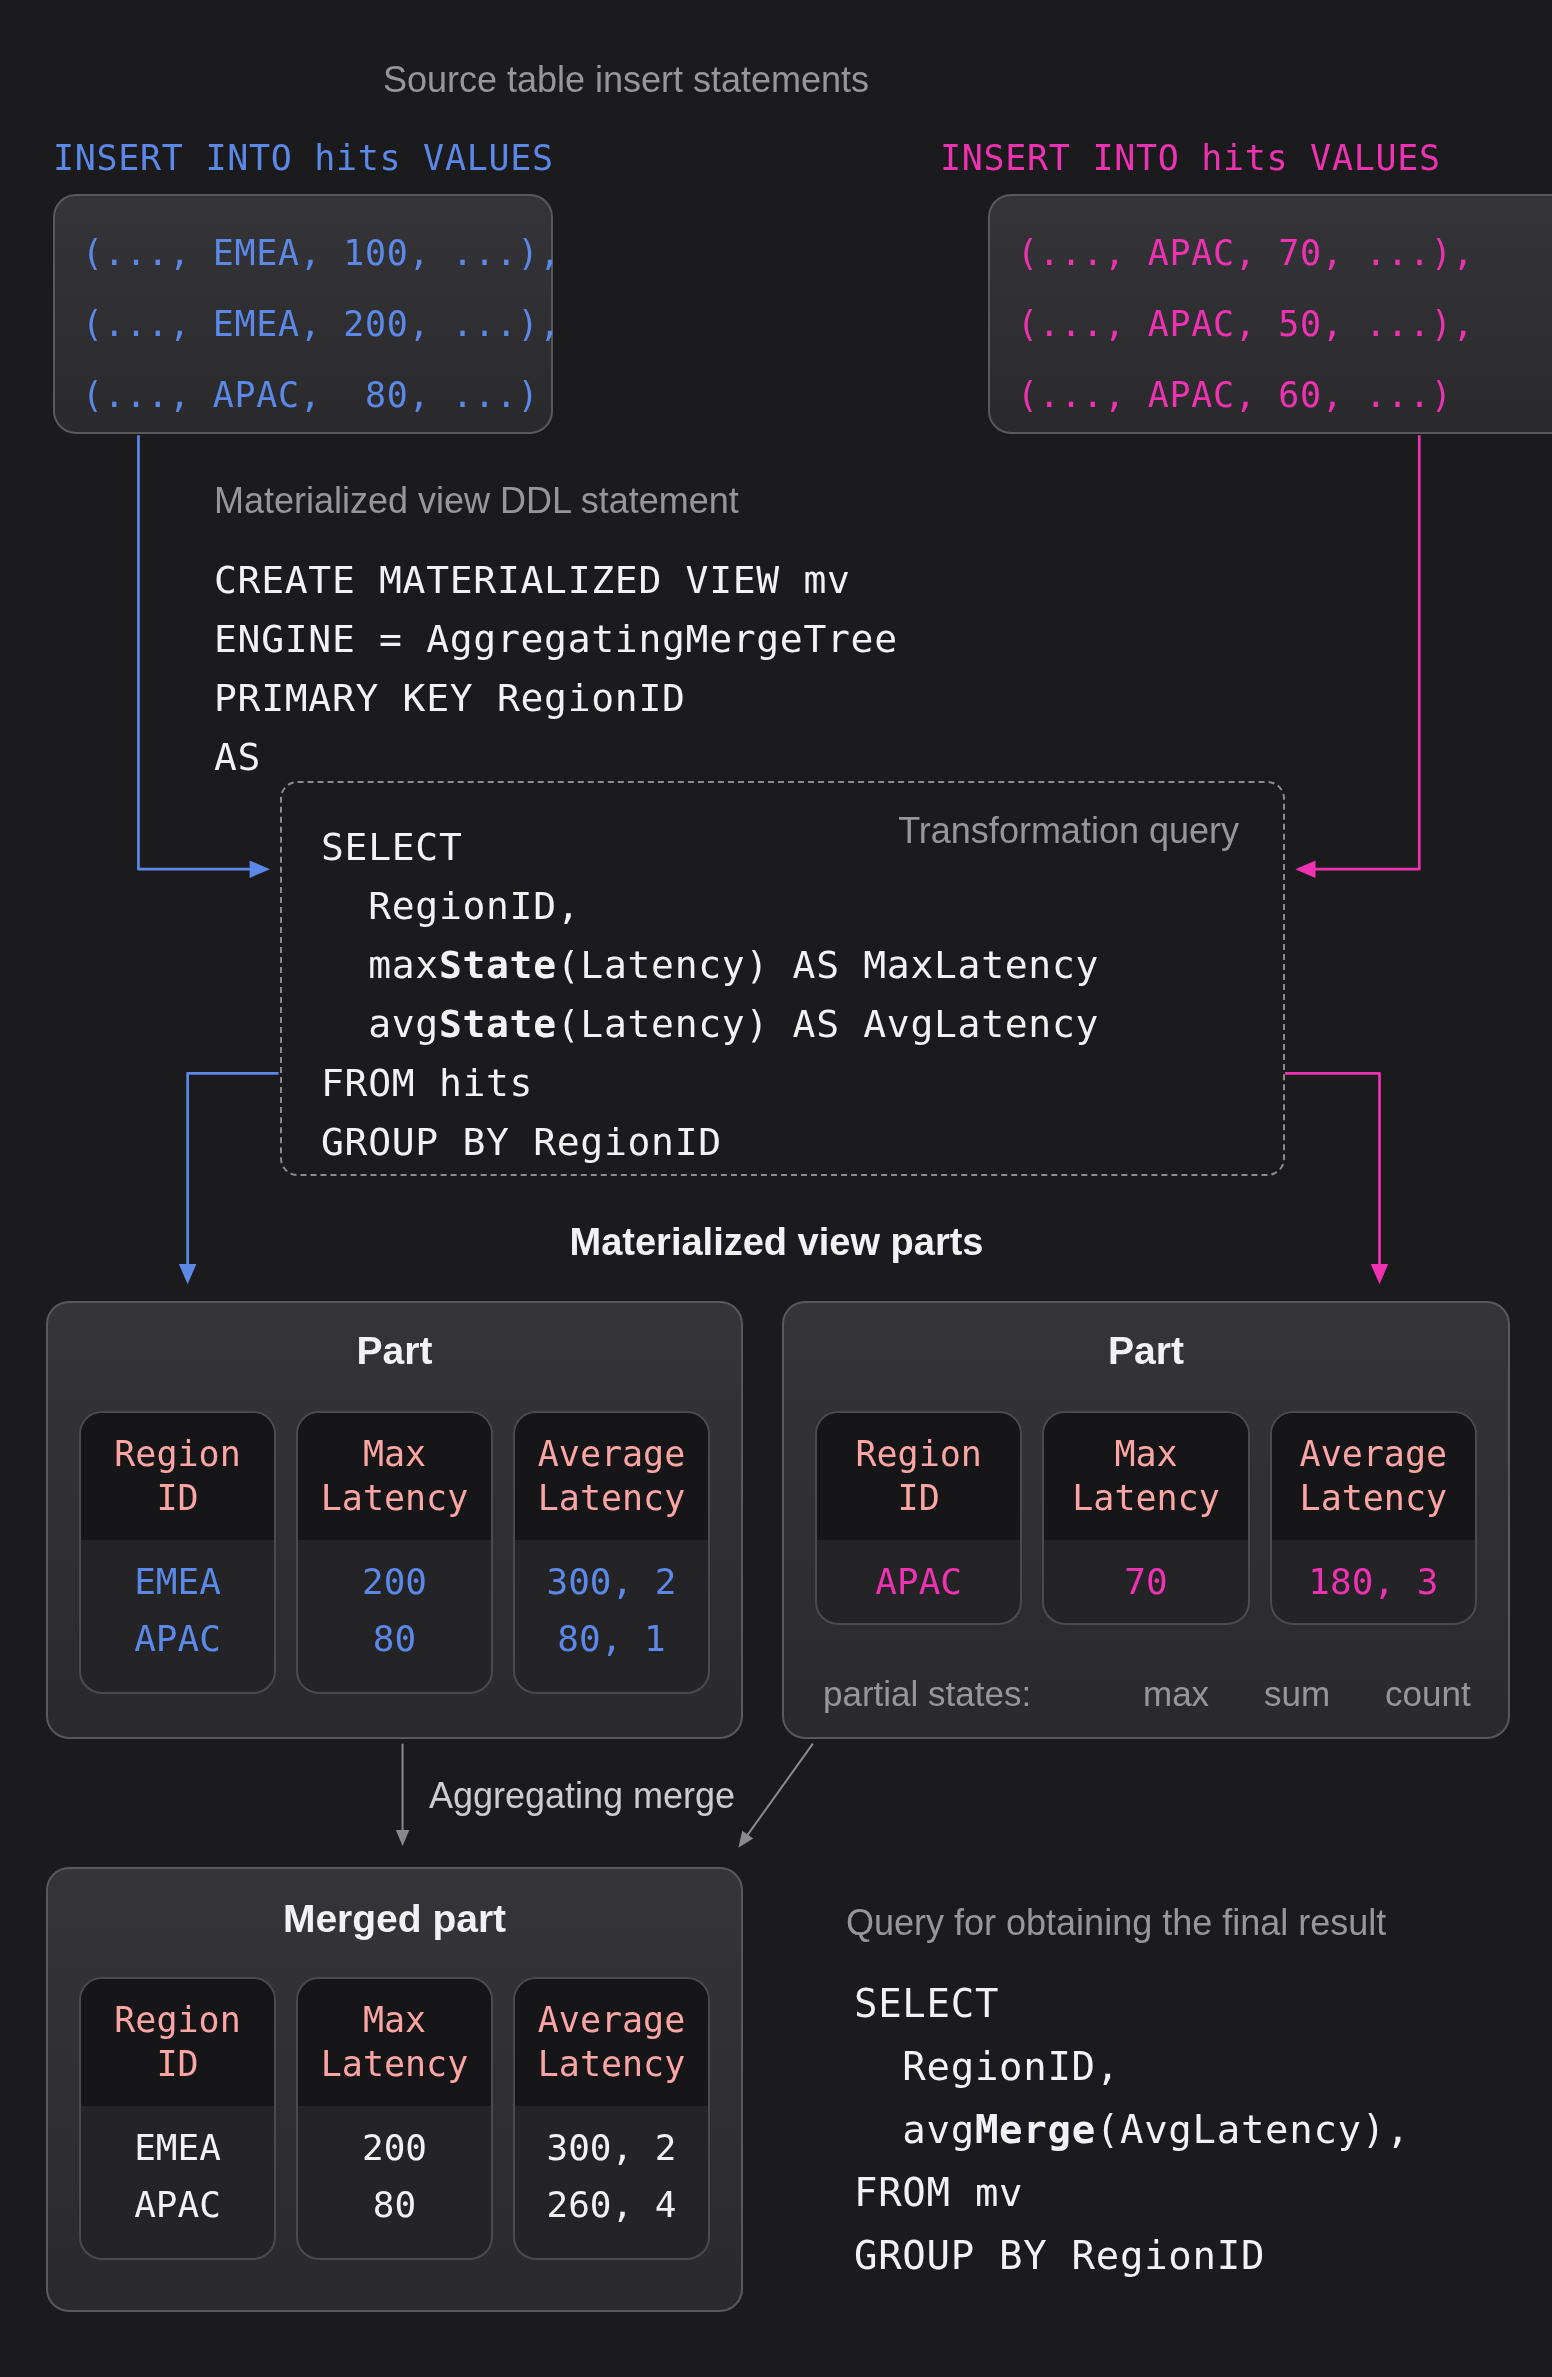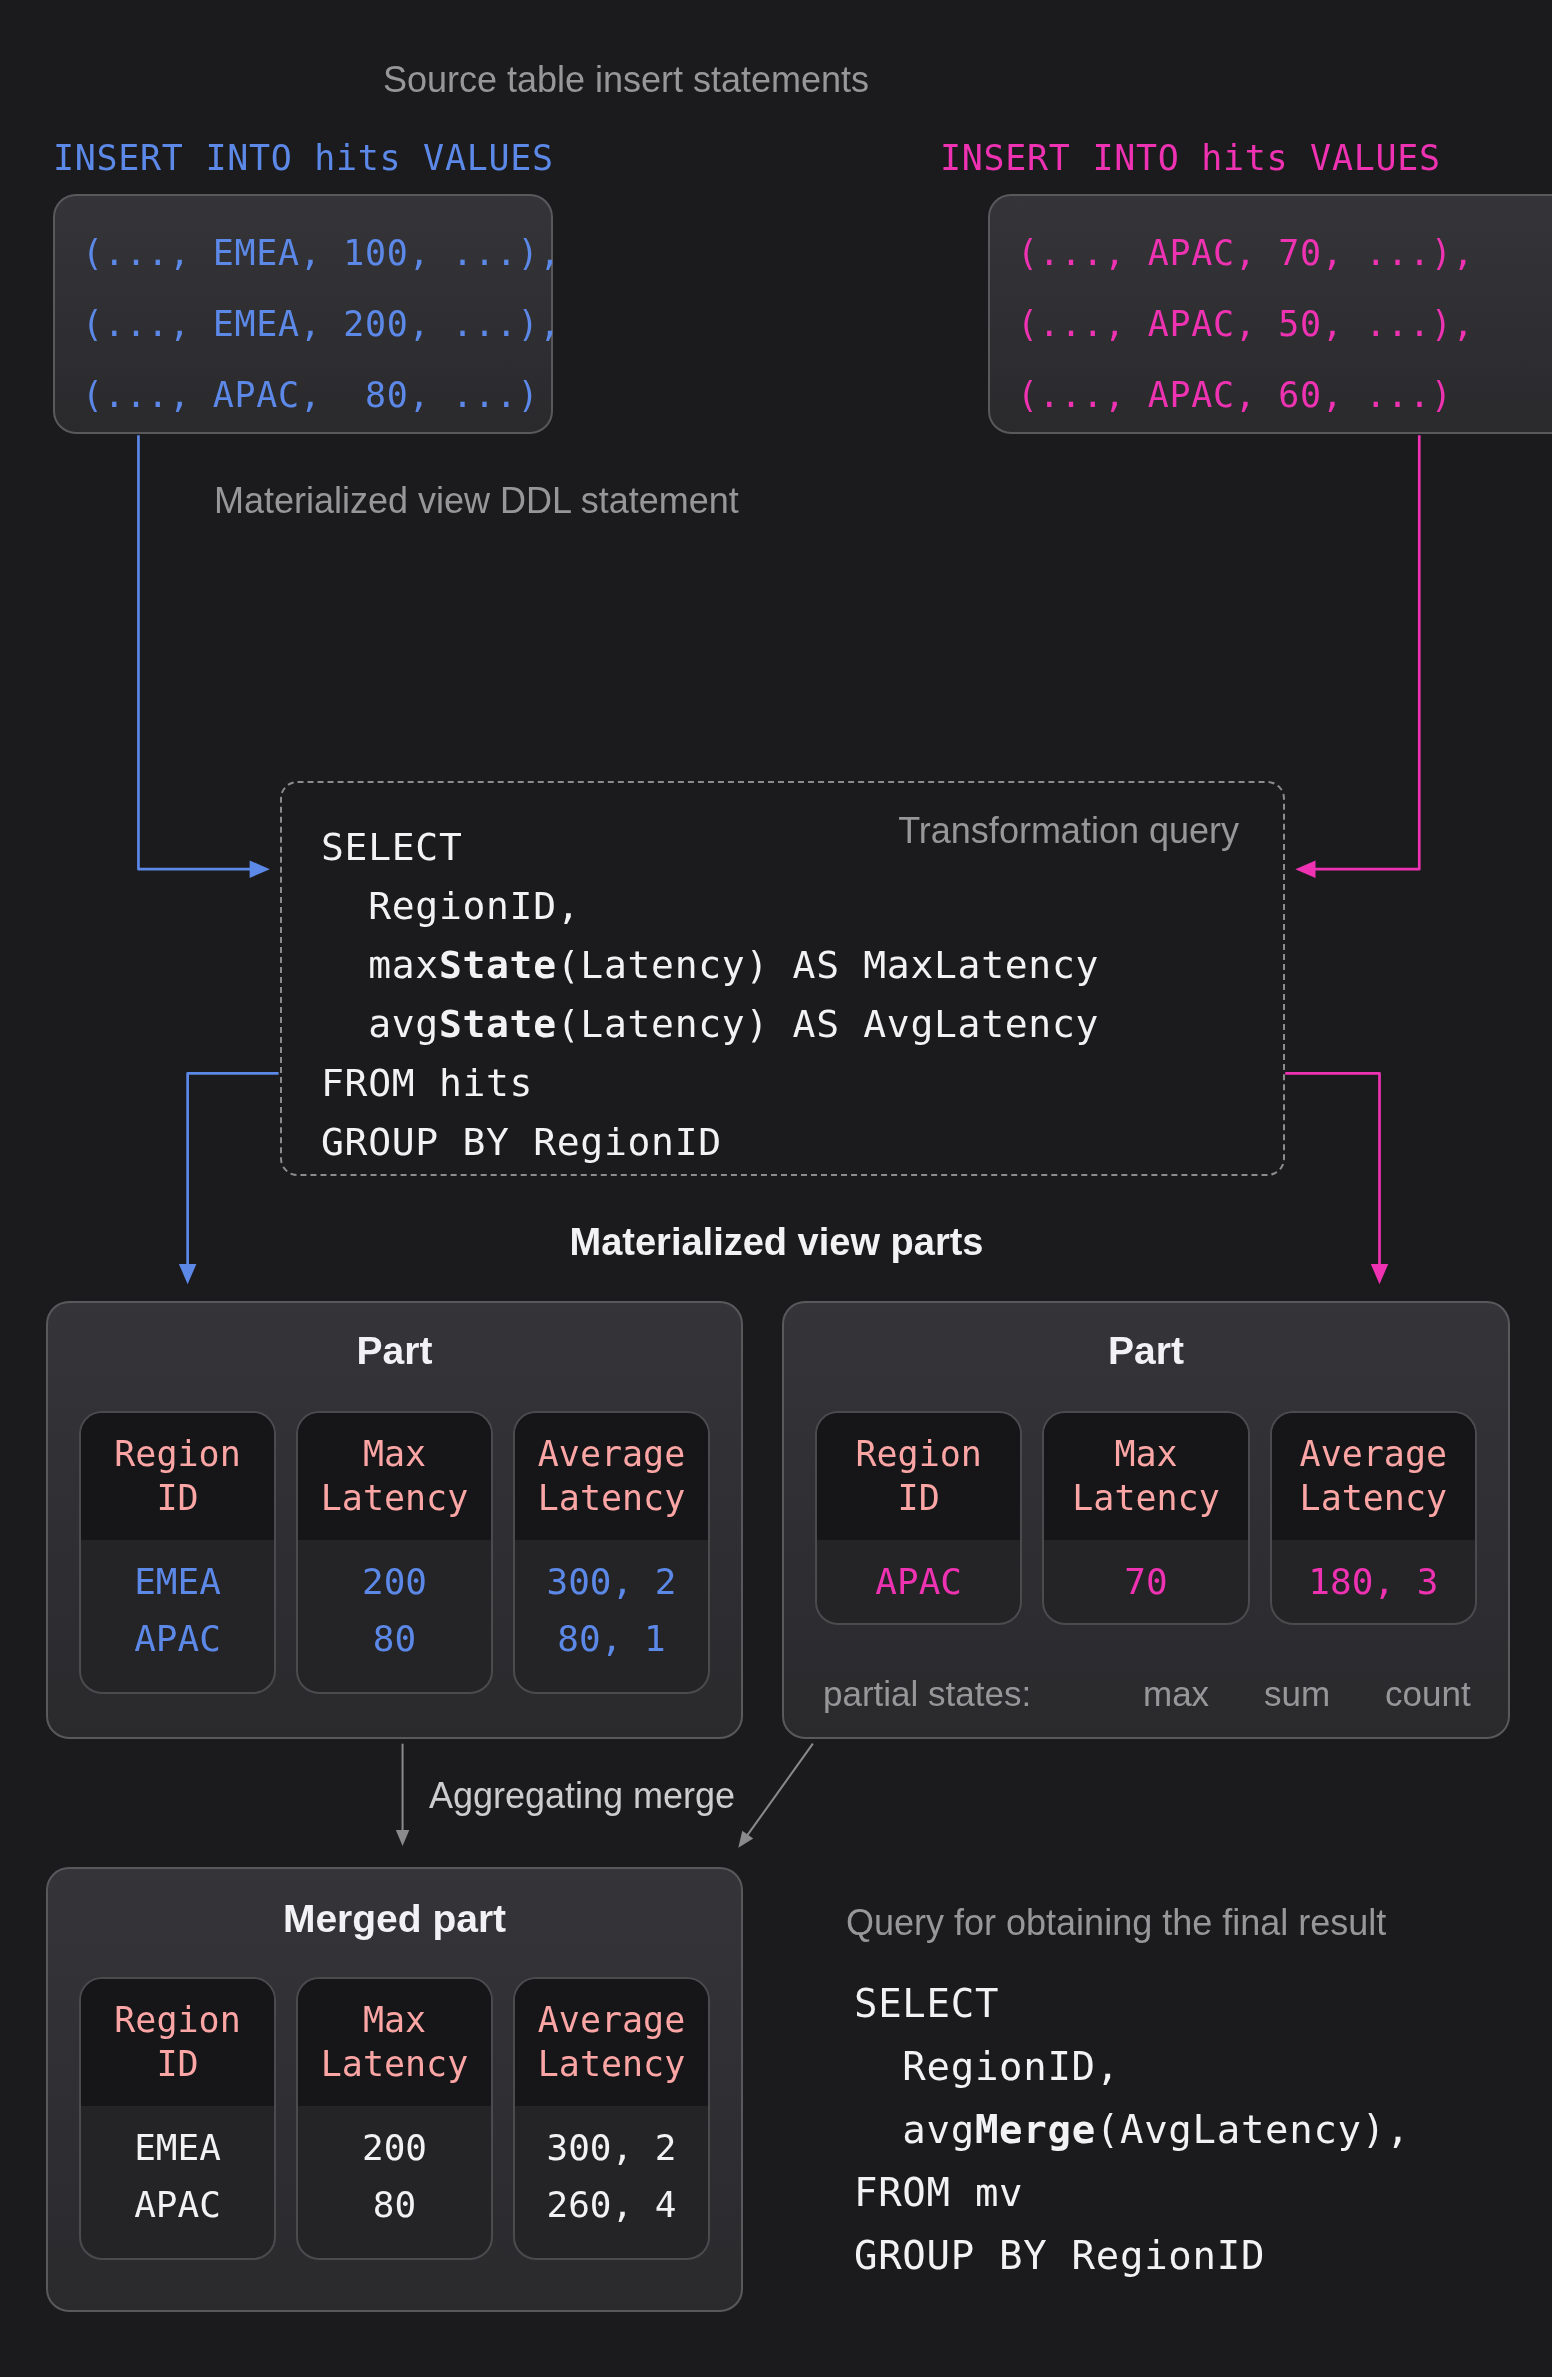--- a/index.html
+++ b/index.html
@@ -84,20 +84,26 @@
   </div>
 
   <div class="abs mono pink insert-label" style="left:940px;top:138px;">INSERT INTO hits VALUES</div>
   <div class="abs panel insert-box" style="left:988px;top:194px;width:596px;height:240px;padding:21.6px 0 0 27px;">
     <div class="mono pink code-line">(..., APAC, 70, ...),</div>
     <div class="mono pink code-line">(..., APAC, 50, ...),</div>
     <div class="mono pink code-line">(..., APAC, 60, ...)</div>
   </div>
 
   <div class="abs gray-title" style="left:214px;top:480px;">Materialized view DDL statement</div>
+  <div class="abs" style="left:214px;top:551px;">
+    <div class="mono code-line">CREATE MATERIALIZED VIEW mv</div>
+    <div class="mono code-line">ENGINE = AggregatingMergeTree</div>
+    <div class="mono code-line">PRIMARY KEY RegionID</div>
+    <div class="mono code-line">AS</div>
+  </div>
 
   <div class="abs dashed-box" style="left:280px;top:781px;width:1005px;height:395px;">
     <div class="abs gray-title" style="right:44px;top:27px;">Transformation query</div>
     <div class="abs" style="left:39px;top:35px;">
       <div class="mono code-line">SELECT</div>
       <div class="mono code-line">  RegionID,</div>
       <div class="mono code-line">  max<b>State</b>(Latency) AS MaxLatency</div>
       <div class="mono code-line">  avg<b>State</b>(Latency) AS AvgLatency</div>
       <div class="mono code-line">FROM hits</div>
       <div class="mono code-line">GROUP BY RegionID</div>

